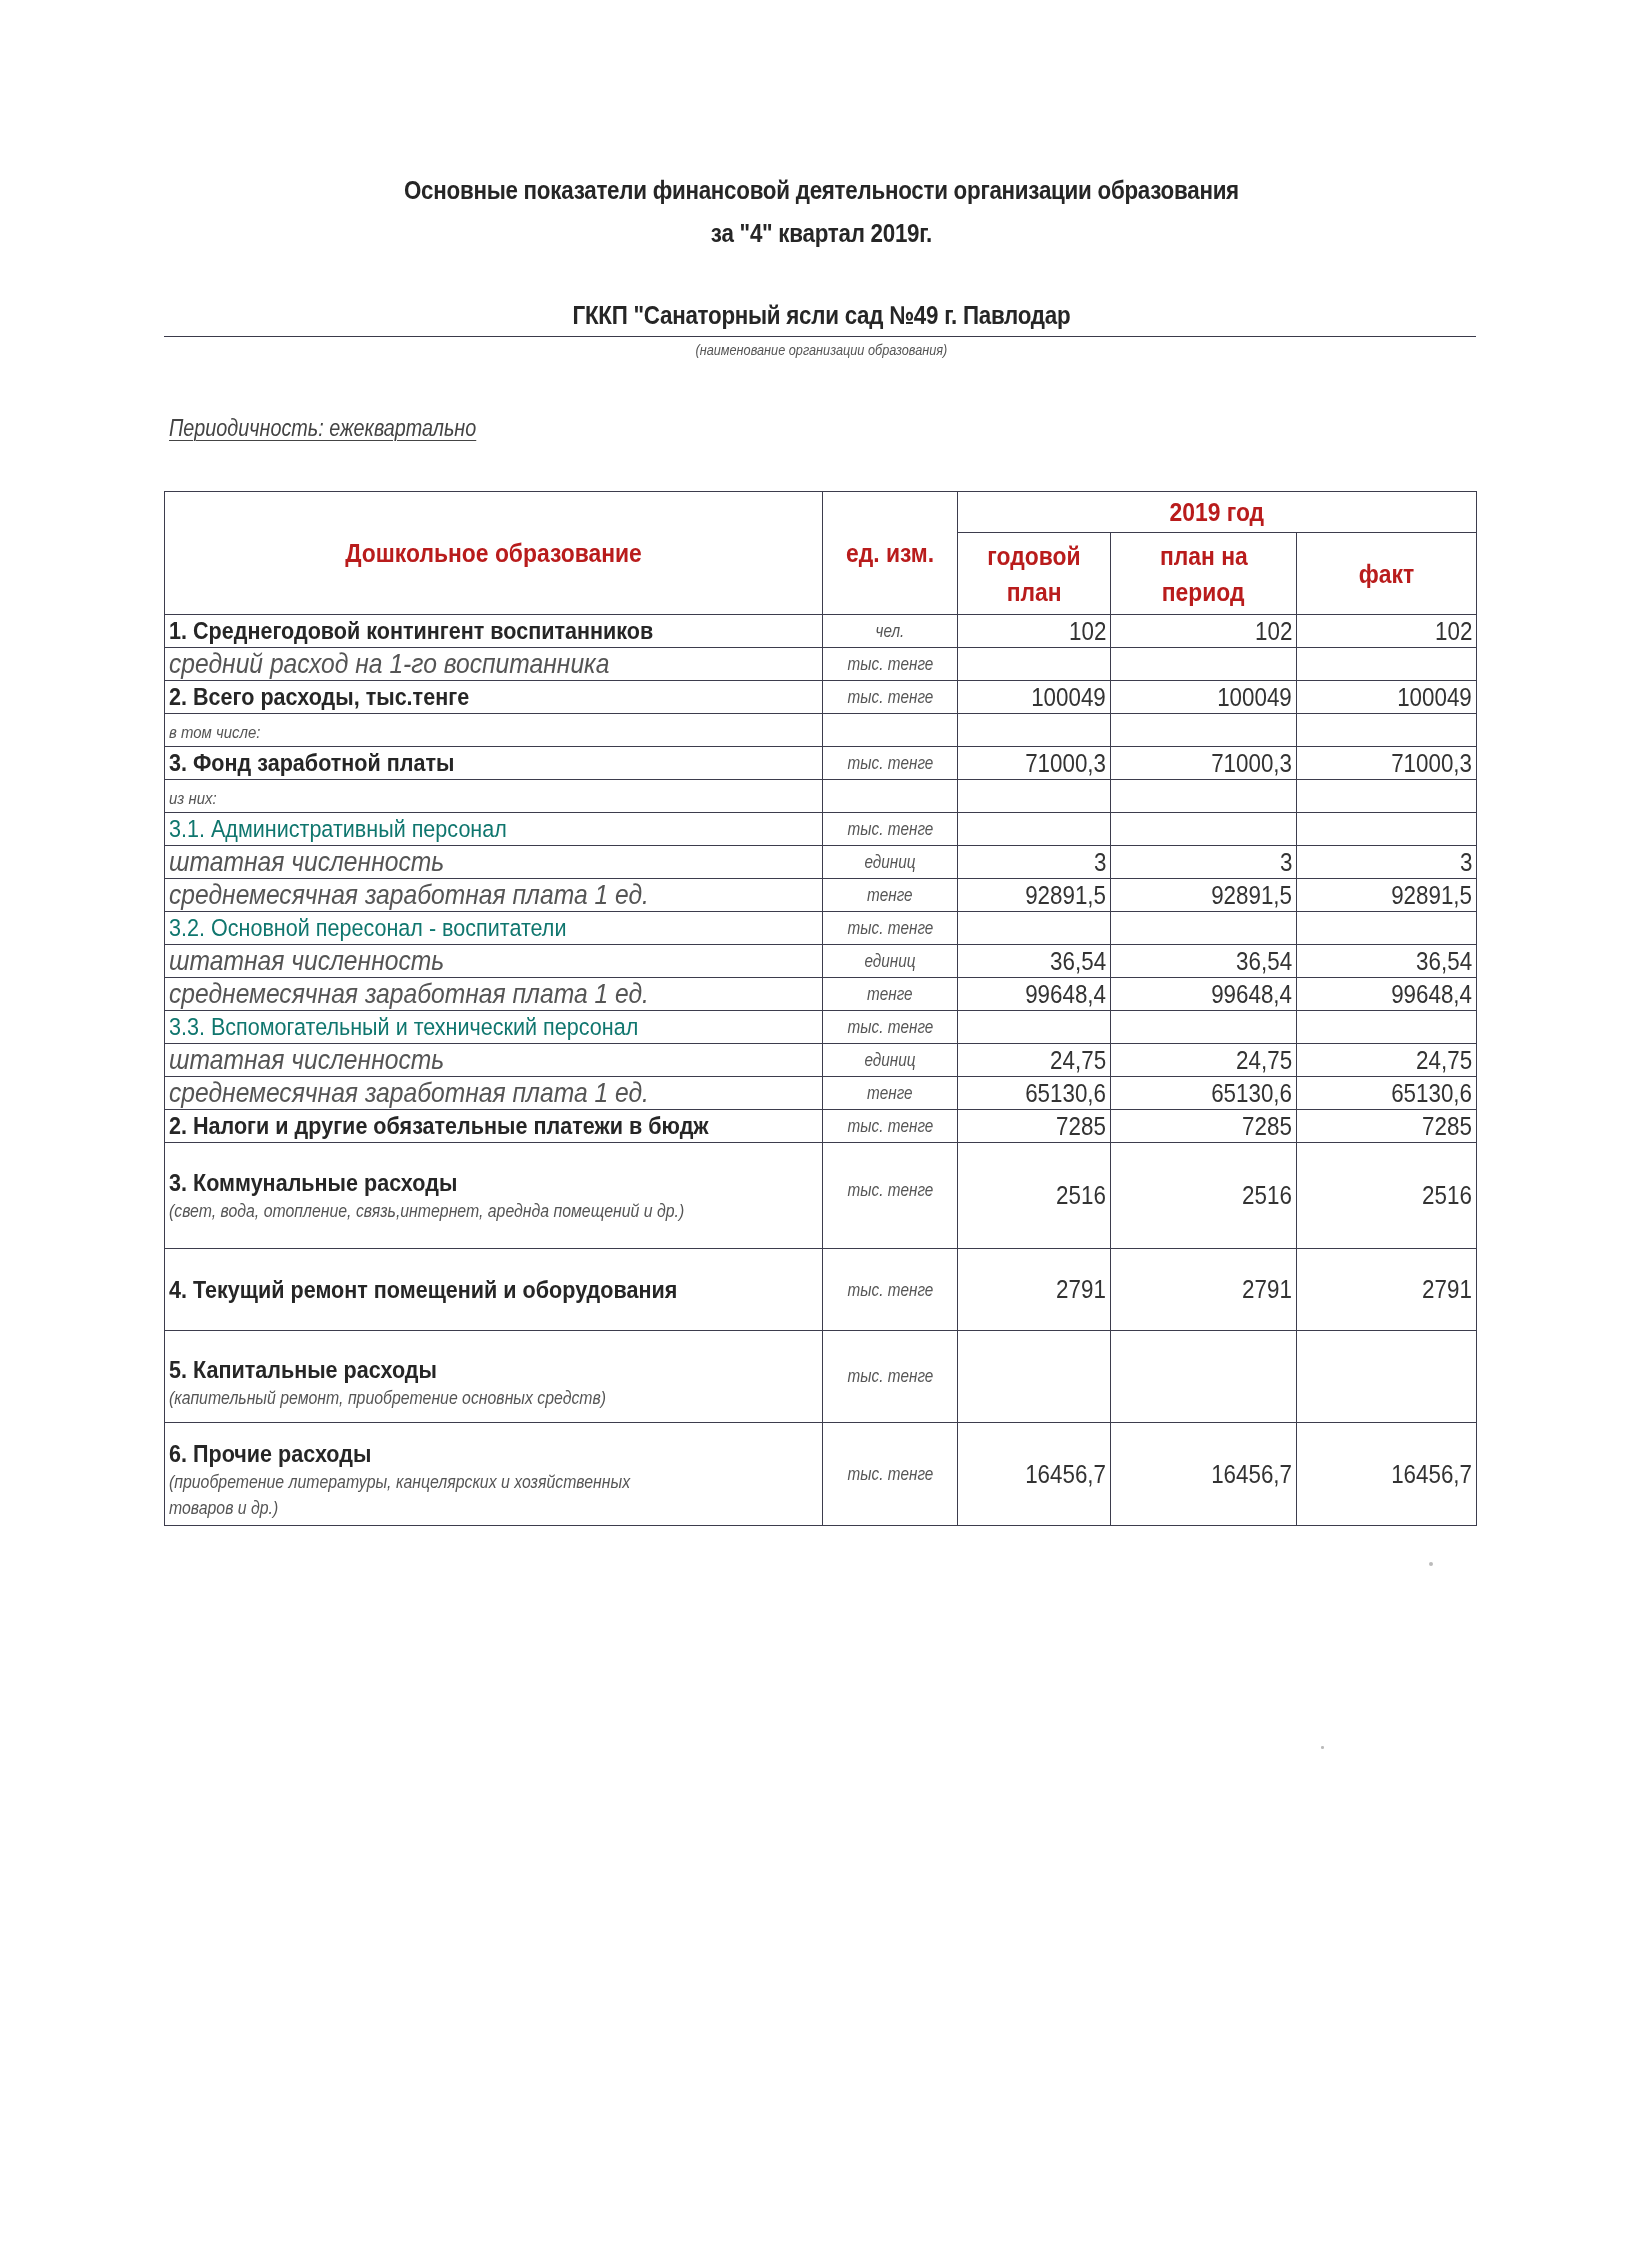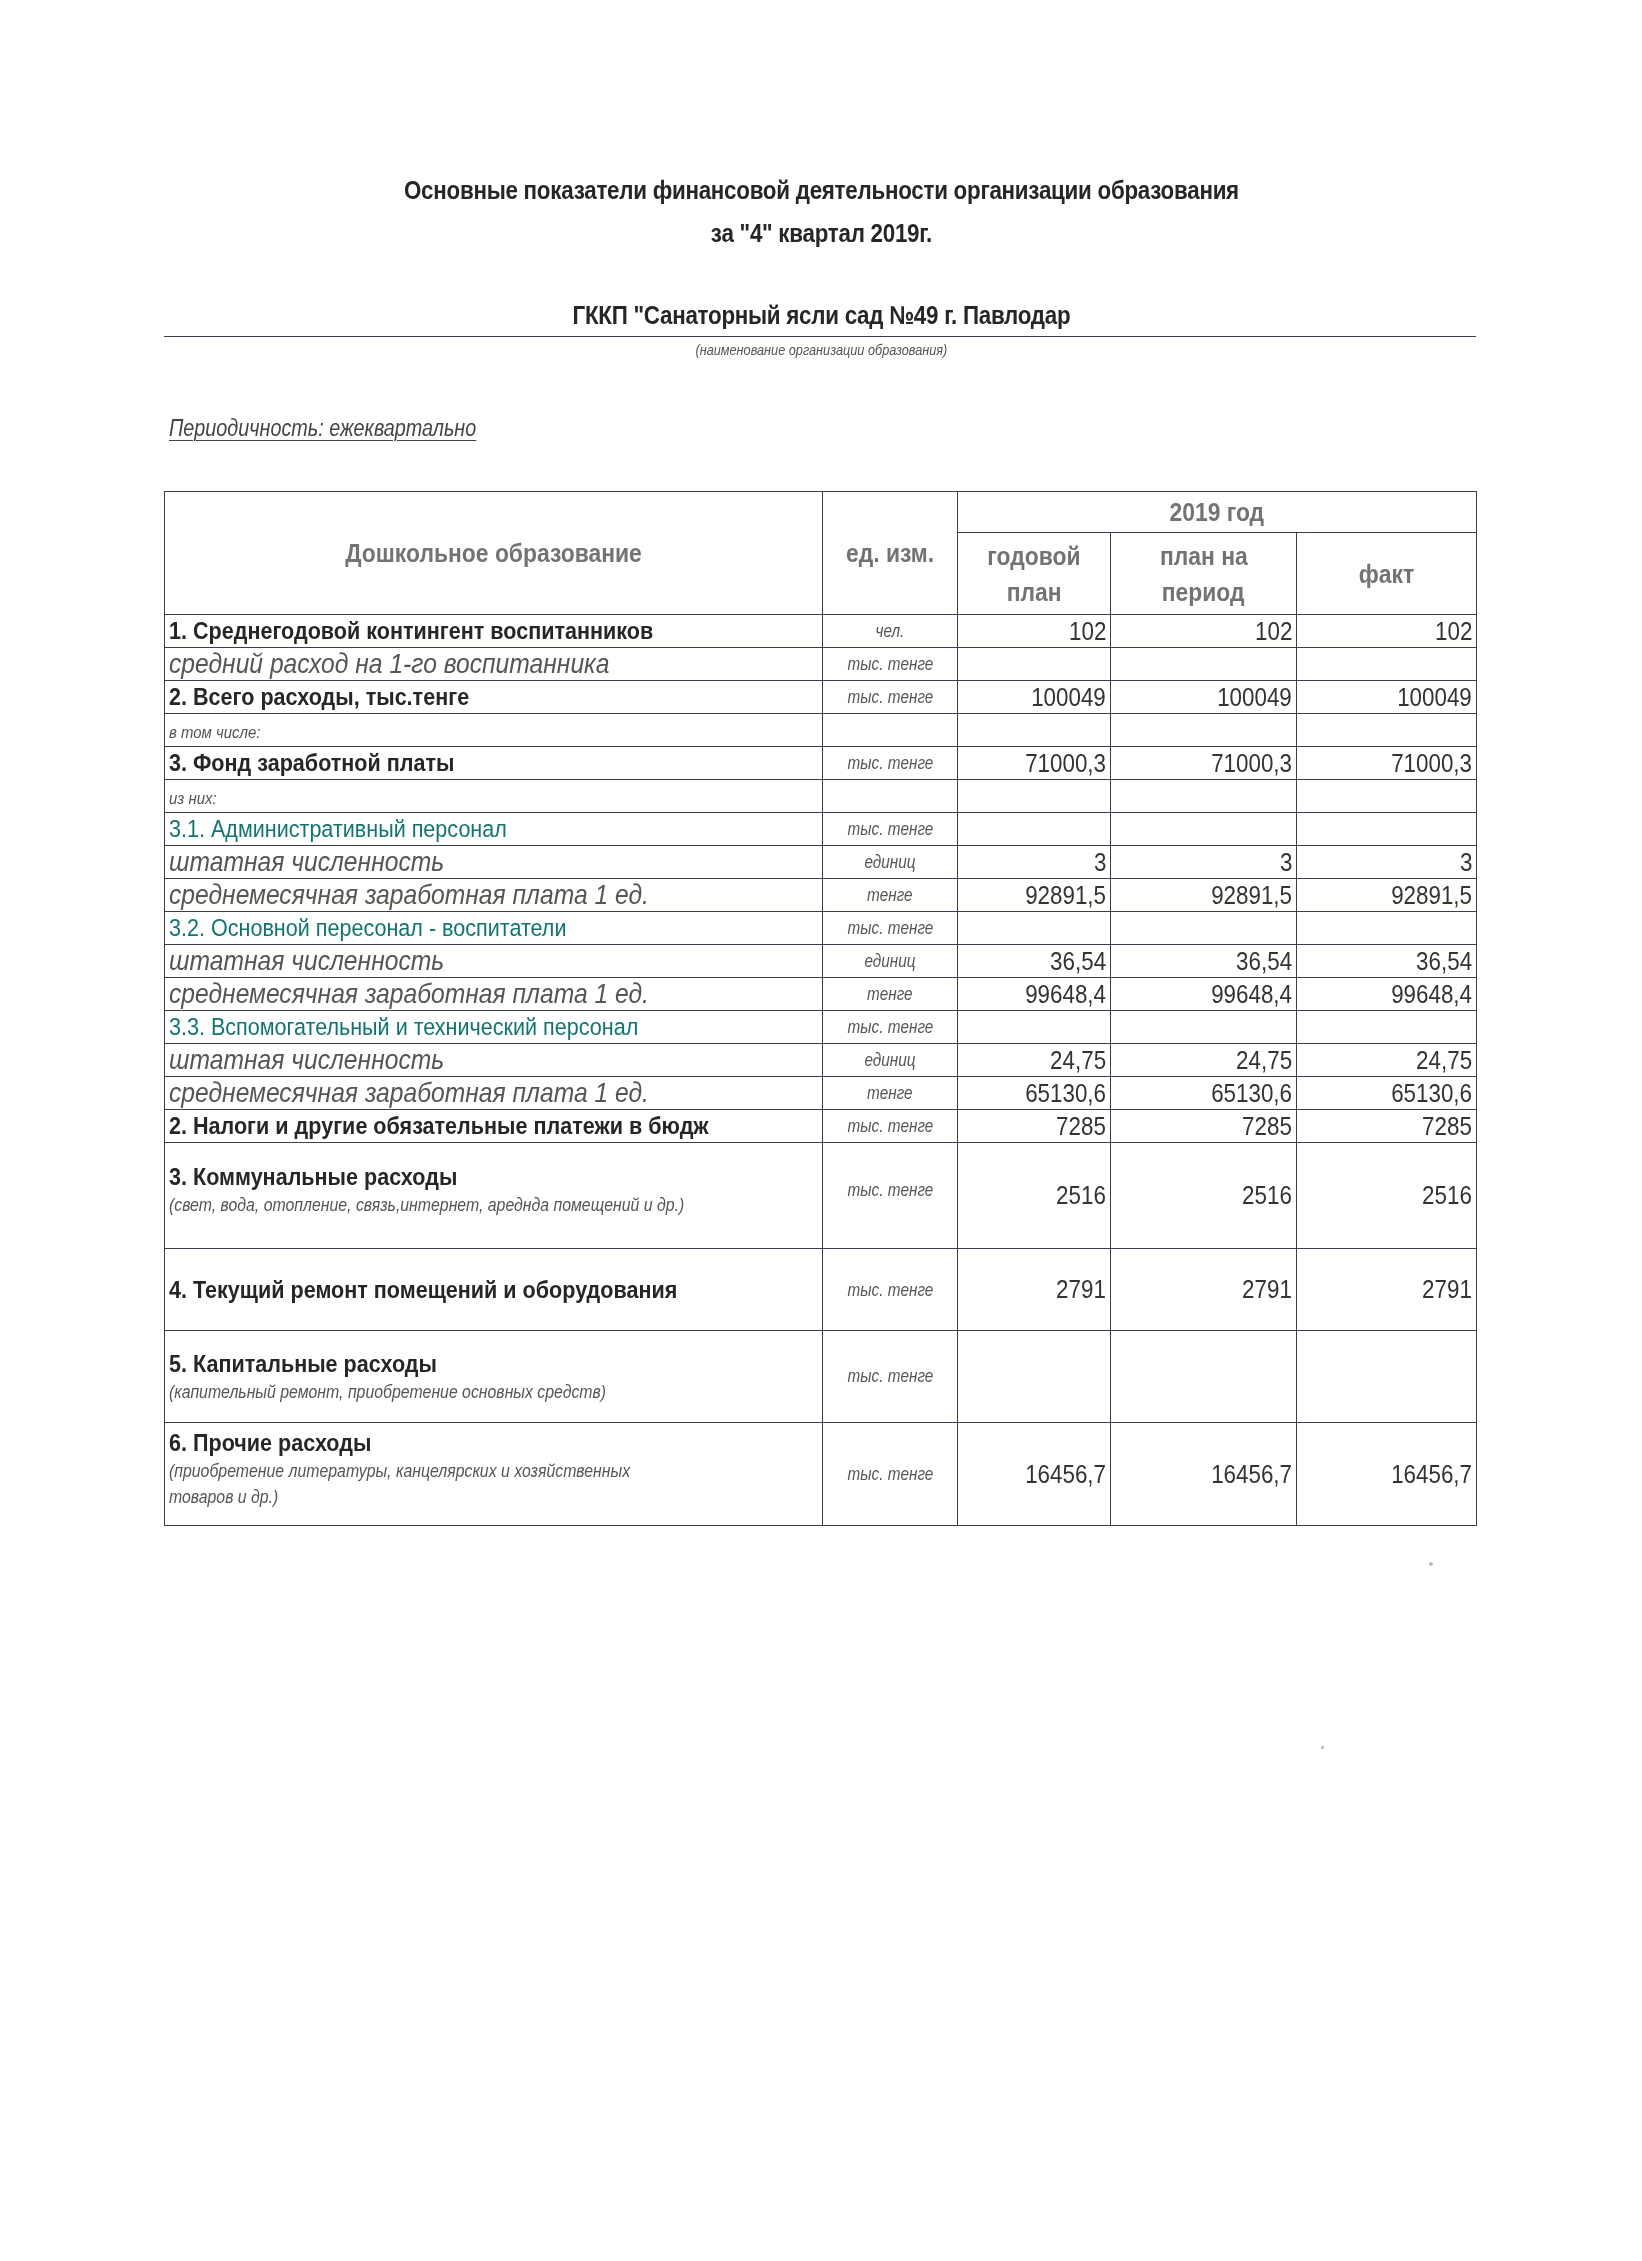--- a/index.html
+++ b/index.html
@@ -36,21 +36,21 @@
   table.main td, table.main th {
     border: 1.3px solid #3d3d4d; padding: 0 3.9px; overflow: hidden; white-space: nowrap;
     vertical-align: middle; box-sizing: border-box;
   }
   col.c-name { width: 658px; }
   col.c-unit { width: 135px; }
   col.c-v1 { width: 153px; }
   col.c-v2 { width: 186px; }
   col.c-v3 { width: 180px; }
 
-  th { font-weight: bold; font-size: 26px; color: #737373; text-align: center; line-height: 37px; }
+  th { font-weight: bold; font-size: 26px; color: #b91c1c; text-align: center; line-height: 37px; }
   th .sq { display: inline-block; transform: scaleX(0.88); }
   tr.h1 th { height: 41px; }
   tr.h2 th { height: 82px; line-height: 36px; }
 
   td.name { font-size: 24.5px; text-align: left; }
   td.name .sq { display: inline-block; transform: scaleX(0.88); transform-origin: 0 50%; }
   td.name.bold { font-weight: bold; color: #262626; }
   td.name.italic { font-style: italic; color: #555; font-size: 28px; }
   td.name.plain { color: #0f766e; }
   td.name.small-it { font-style: italic; color: #555; font-size: 17px; }
@@ -58,21 +58,21 @@
   td.unit .sq { display: inline-block; transform: scaleX(0.85); }
   td.val { font-size: 26px; text-align: right; color: #333; padding-right: 2.6px; }
   td.val .sq { display: inline-block; transform: scaleX(0.86); transform-origin: 100% 50%; }
   tr.r { height: 33px; }
   tr.tall1 { height: 106px; }
   tr.tall2 { height: 82px; }
   tr.tall3 { height: 92px; }
   tr.tall4 { height: 103px; }
   td.bottom { vertical-align: bottom; padding-bottom: 3.9px; }
   .sub { display: block; font-weight: normal; font-style: italic; font-size: 18px; color: #555; line-height: 26px; }
-  .main-label { display: block; line-height: 31px; }
+  .main-label { display: block; line-height: 31px; margin-top: 11px; }
   .spec { position: absolute; width: 3.9px; height: 3.9px; border-radius: 50%; background: #bbb; }
 </style>
 </head>
 <body>
 
 <div class="title" id="t1">Основные показатели финансовой деятельности организации образования</div>
 <div class="title" id="t2">за "4" квартал  2019г.</div>
 <div class="title" id="org">ГККП "Санаторный ясли сад №49 г. Павлодар</div>
 <div class="org-line"></div>
 <div class="caption">(наименование организации образования)</div>

